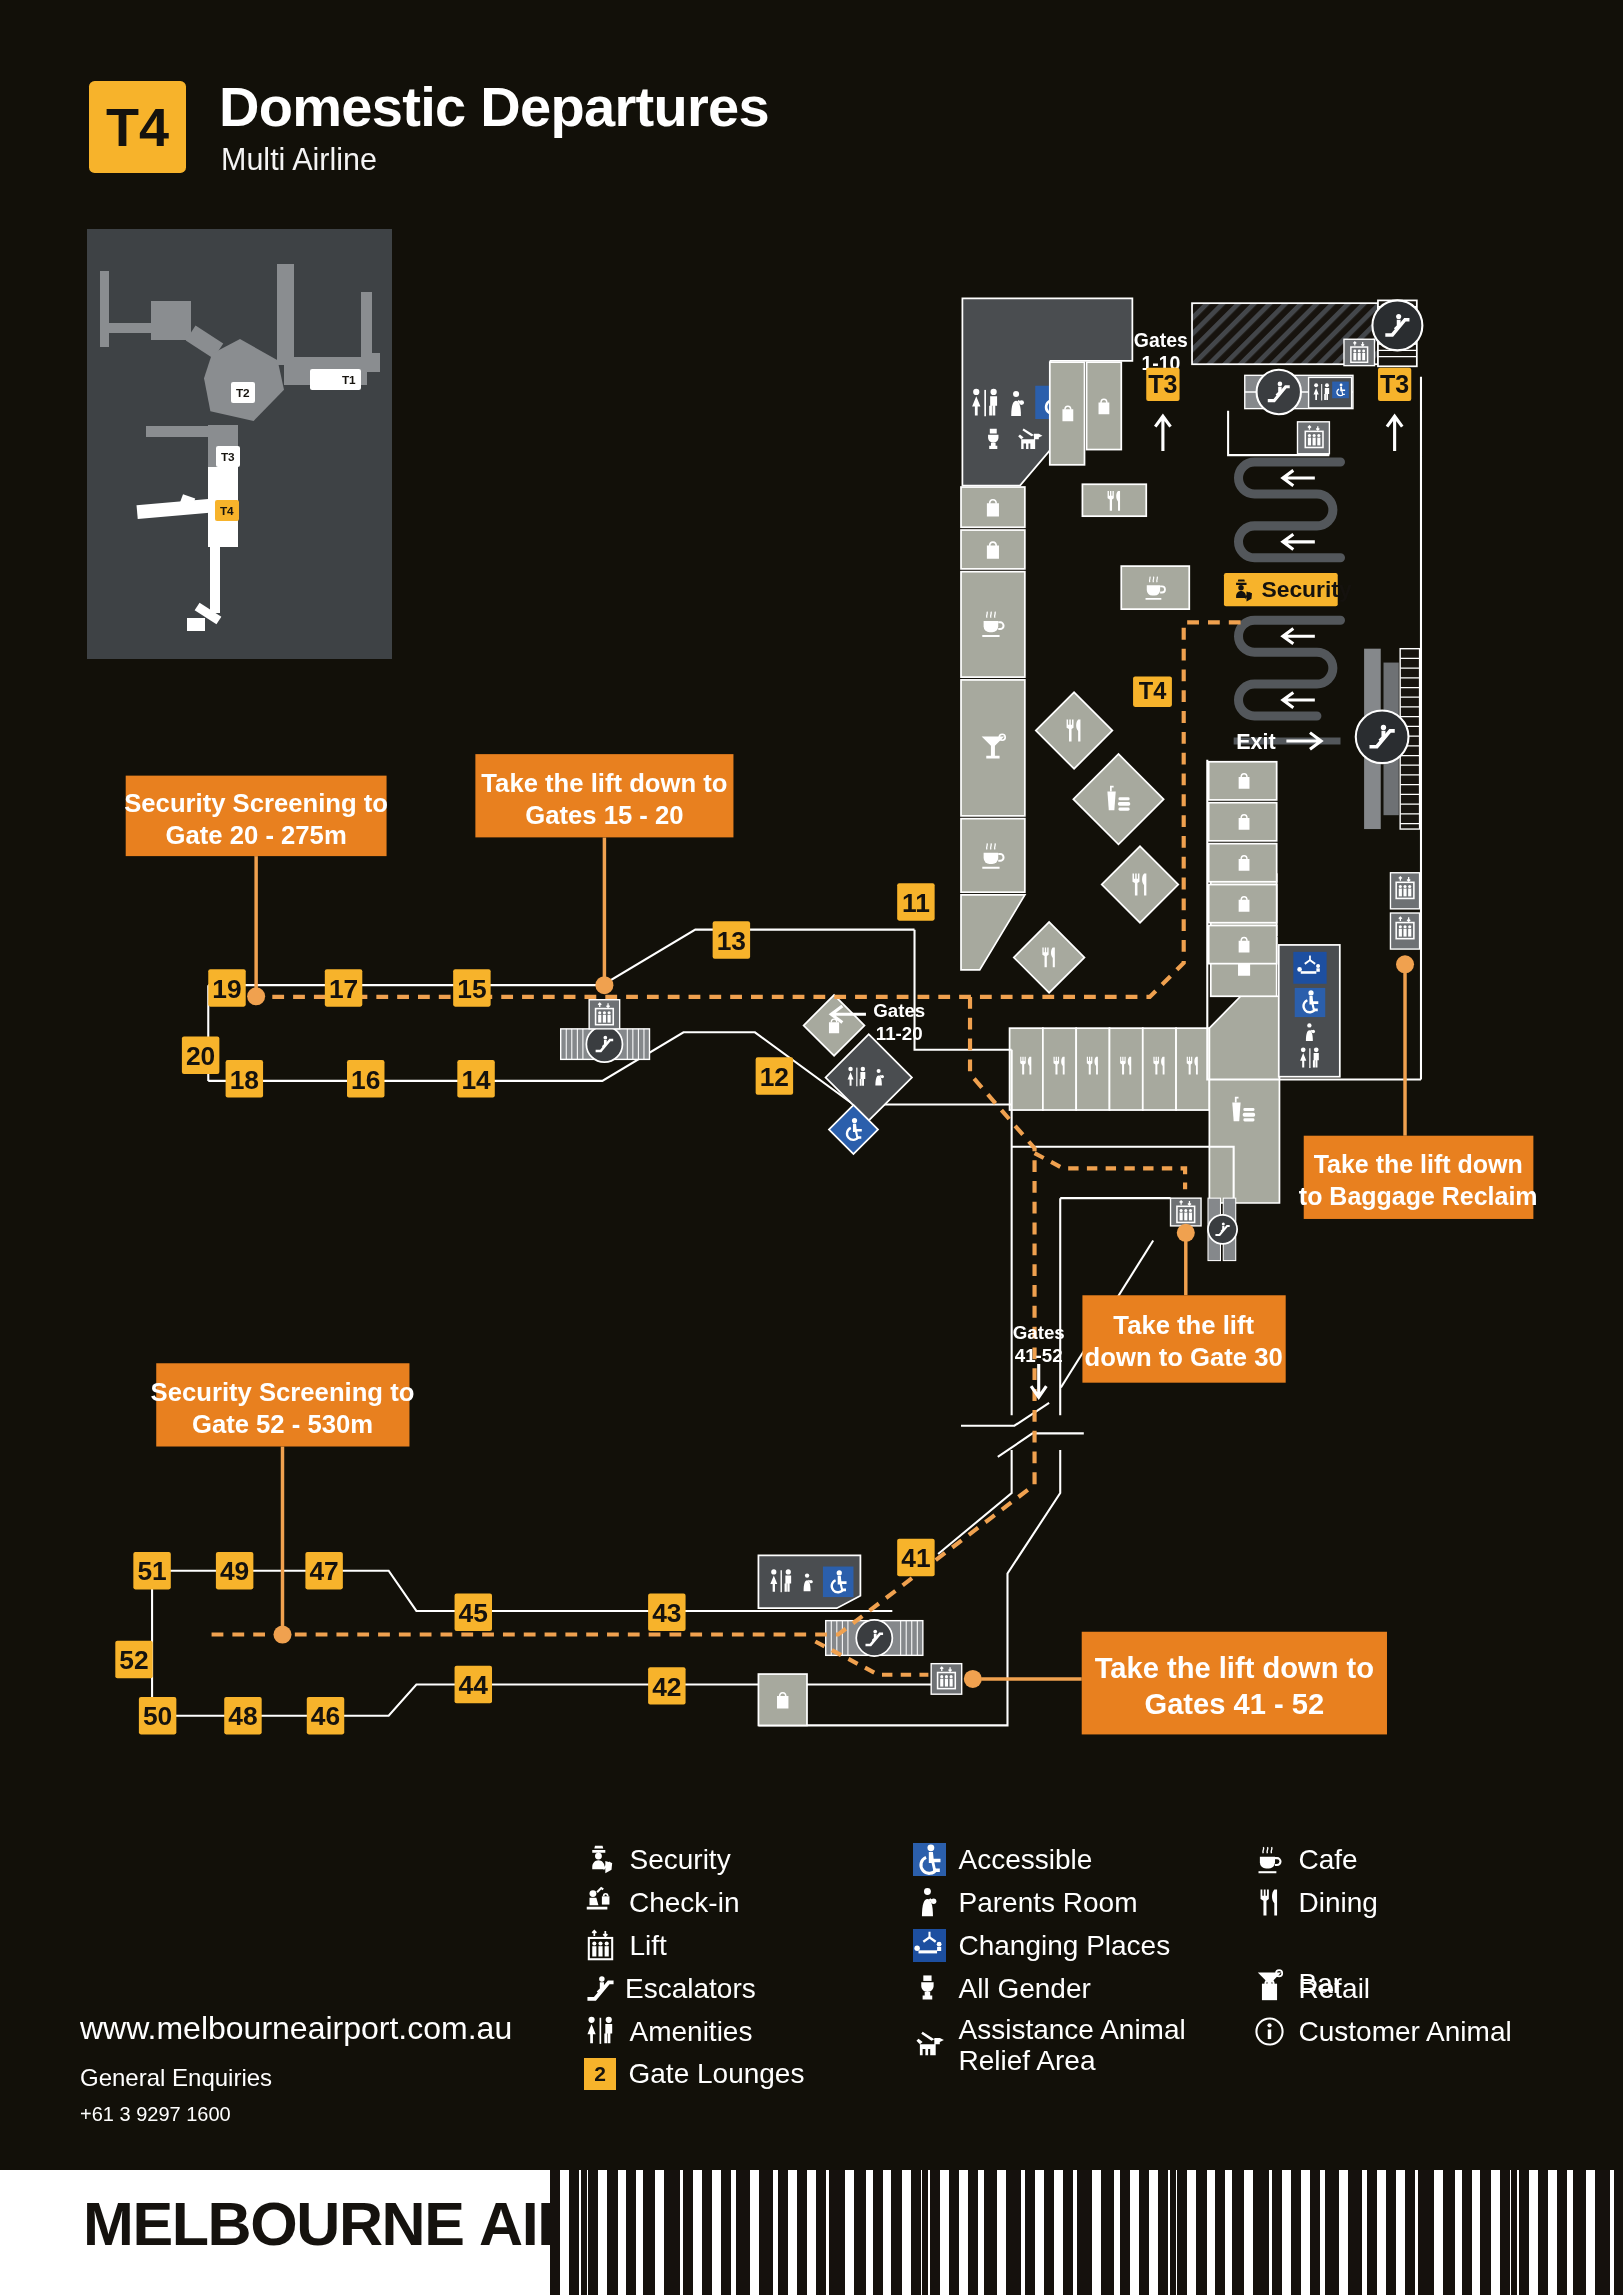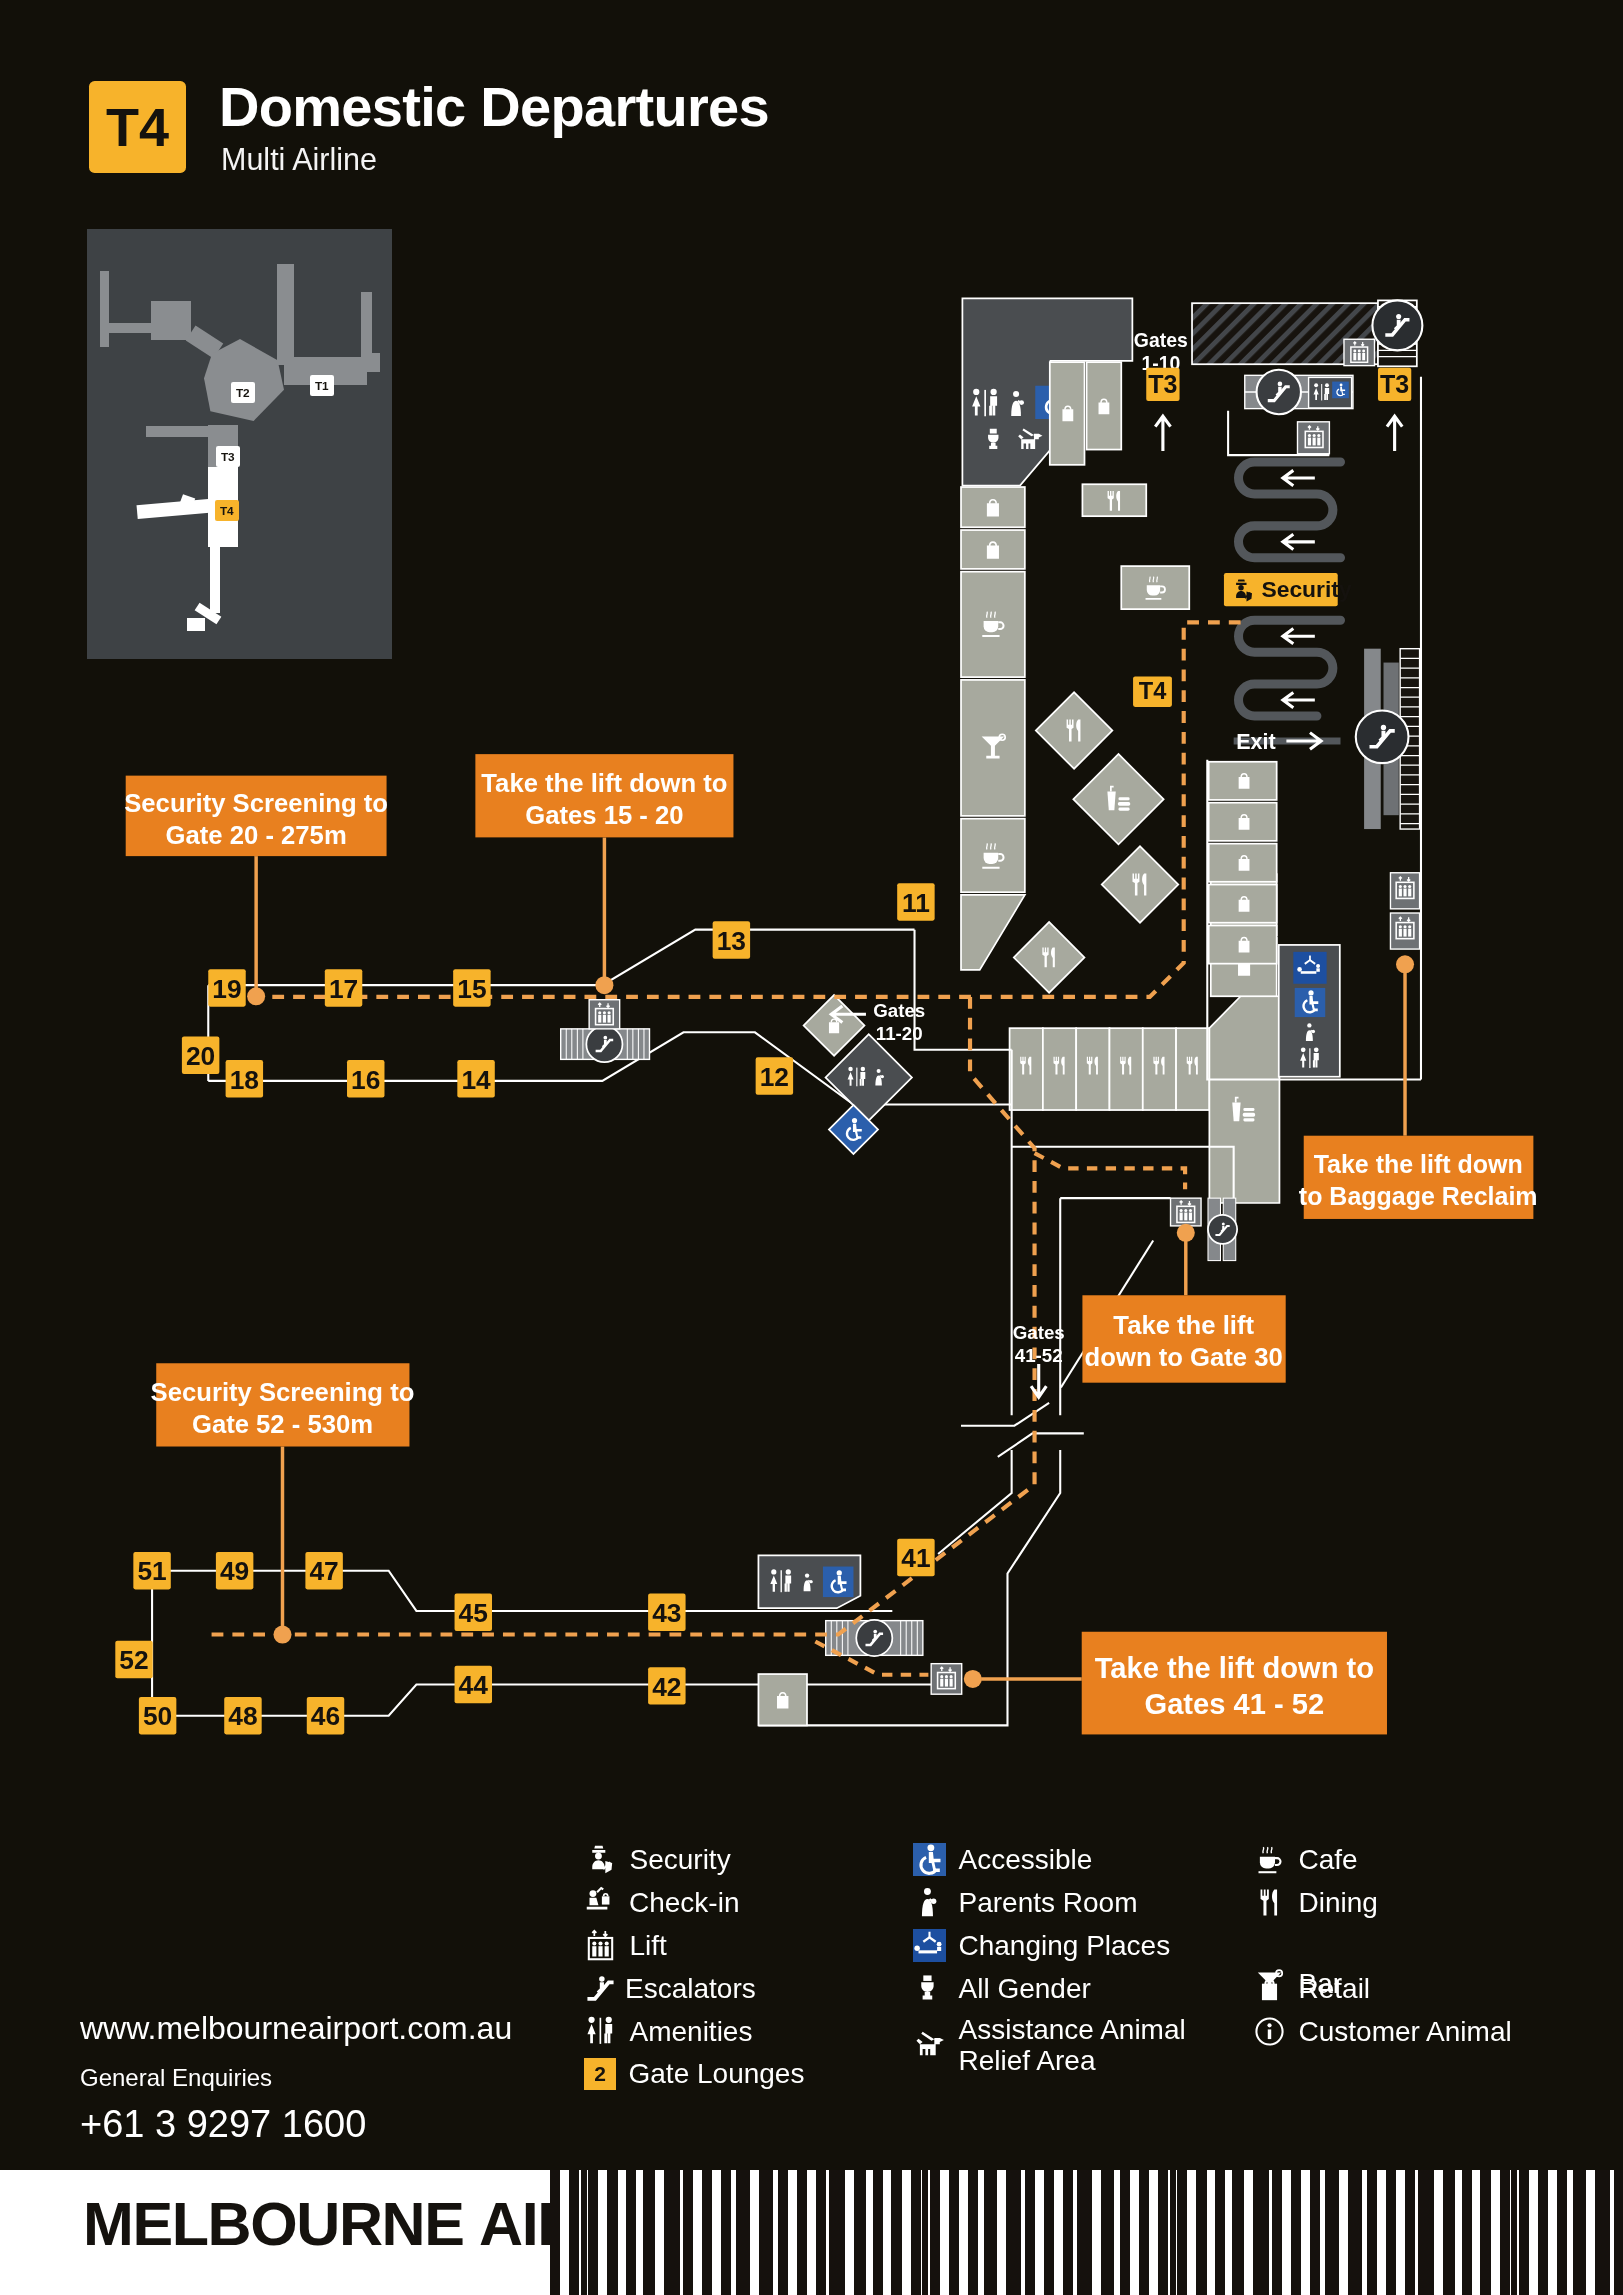--- a/index.html
+++ b/index.html
@@ -21,21 +21,21 @@
   
   .lrow{position:absolute;display:flex;align-items:center;gap:12.5px;}
   .lrow .lic{width:33px;height:33px;flex:0 0 33px;color:#fff;fill:#fff;}
   .lrow .ltxt{font-size:28px;font-weight:500;white-space:nowrap;}
   .lbadge{width:32px;height:32px;background:#F7B32B;color:#15120E;font-weight:800;font-size:21px;
           display:flex;align-items:center;justify-content:center;}
   .two{line-height:1.1;}
   
   .site{left:80px;top:2010px;font-size:32px;font-weight:500;}
   .genq{left:80px;top:2064px;font-size:24px;font-weight:400;}
-  .phone{left:80px;top:2103px;font-size:38px;font-weight:400;}
+  .phone{left:80px;top:2103px;font-size:20px;font-weight:400;}
   .band{left:0;top:2170px;width:1623px;height:126px;background:#fff;}
   .logo{left:83px;top:2189px;font-size:61px;color:#15120E;letter-spacing:-1.4px;}
   .logo b{font-weight:900;}
   .logo span{font-weight:600;}
   .stripes{left:550px;top:2170px;width:1073px;height:126px;background:
      repeating-linear-gradient(90deg,#15110D 0 9.7px,transparent 9.7px 19px),
      repeating-linear-gradient(90deg,#15110D 0 5.6px,transparent 5.6px 31px),
      #fff;}
 </style>
 </head>
@@ -57,21 +57,21 @@
   <div class="sh" style="left:280px;top:124px;width:12.5px;height:19.4px;"></div>
   <div class="sh" style="left:59px;top:197px;width:64px;height:11px;"></div>
   <div class="sh" style="left:121px;top:196px;width:30px;height:43px;"></div>
   <div class="wh" style="left:121px;top:238px;width:30px;height:80px;"></div>
   <div class="wh" style="left:50px;top:273px;width:72px;height:14px;transform:rotate(-5deg);"></div>
   <div class="wh" style="left:94px;top:267px;width:12.5px;height:9.7px;transform:rotate(20deg);"></div>
   <div class="wh" style="left:123px;top:317px;width:9.7px;height:67px;"></div>
   <div class="wh" style="left:108px;top:380px;width:26px;height:9px;transform:rotate(33deg);"></div>
   <div class="wh" style="left:100px;top:389px;width:18px;height:12.5px;"></div>
   <div class="mmb" style="left:144px;top:153px;">T2</div>
-  <div class="mmb" style="left:223px;top:146px;">T1</div>
+  <div class="mmb" style="left:223px;top:140px;padding-left:27px;">T1</div>
   <div class="mmb" style="left:129px;top:217px;">T3</div>
   <div class="mmb y" style="left:128px;top:271px;">T4</div>
 </div>
 
 <svg class="abs" style="left:0;top:0;" width="1623" height="2295" viewBox="0 0 2339 3308">
 <defs>
   <pattern id="hatch" width="16" height="16" patternTransform="rotate(45)" patternUnits="userSpaceOnUse">
     <rect width="16" height="16" fill="#17130E"></rect>
         <rect width="7" height="16" fill="#43464A"></rect>
   </pattern>

